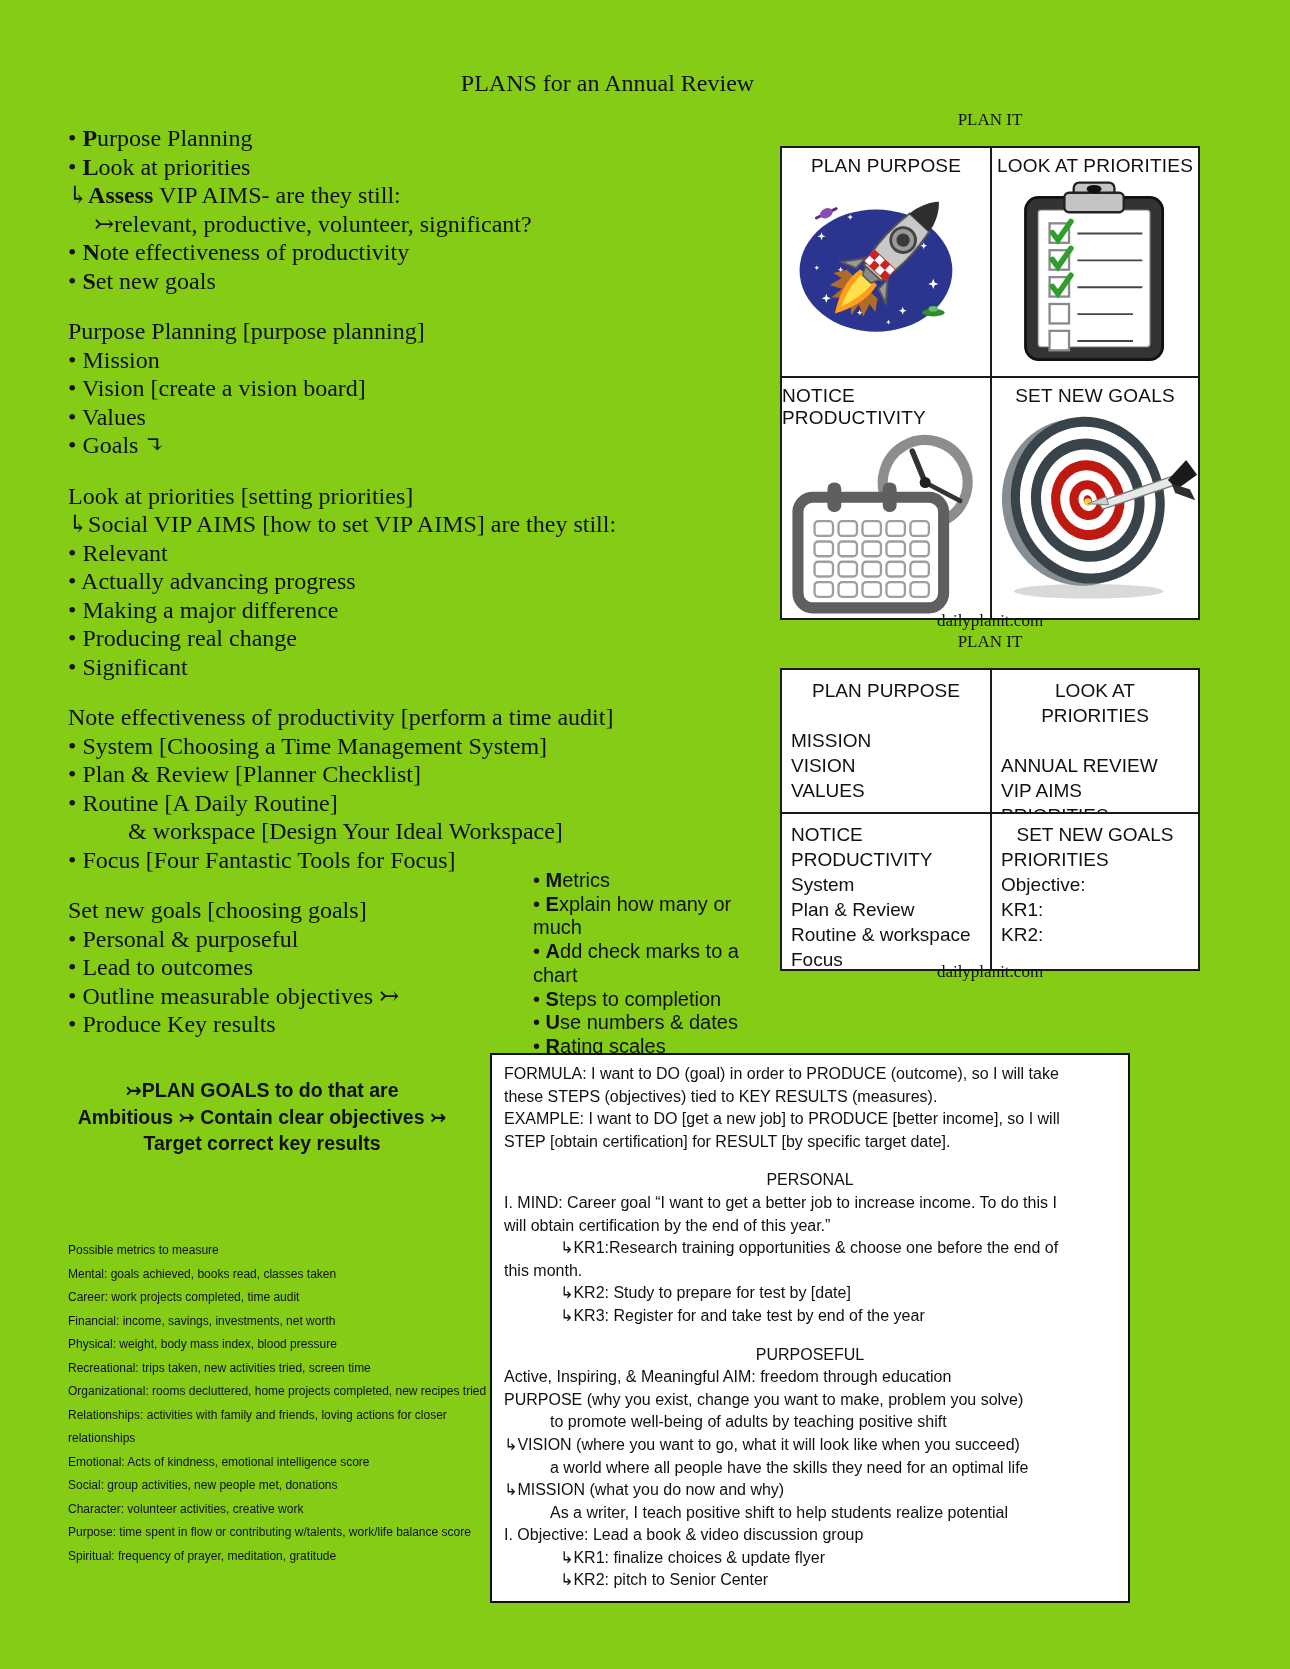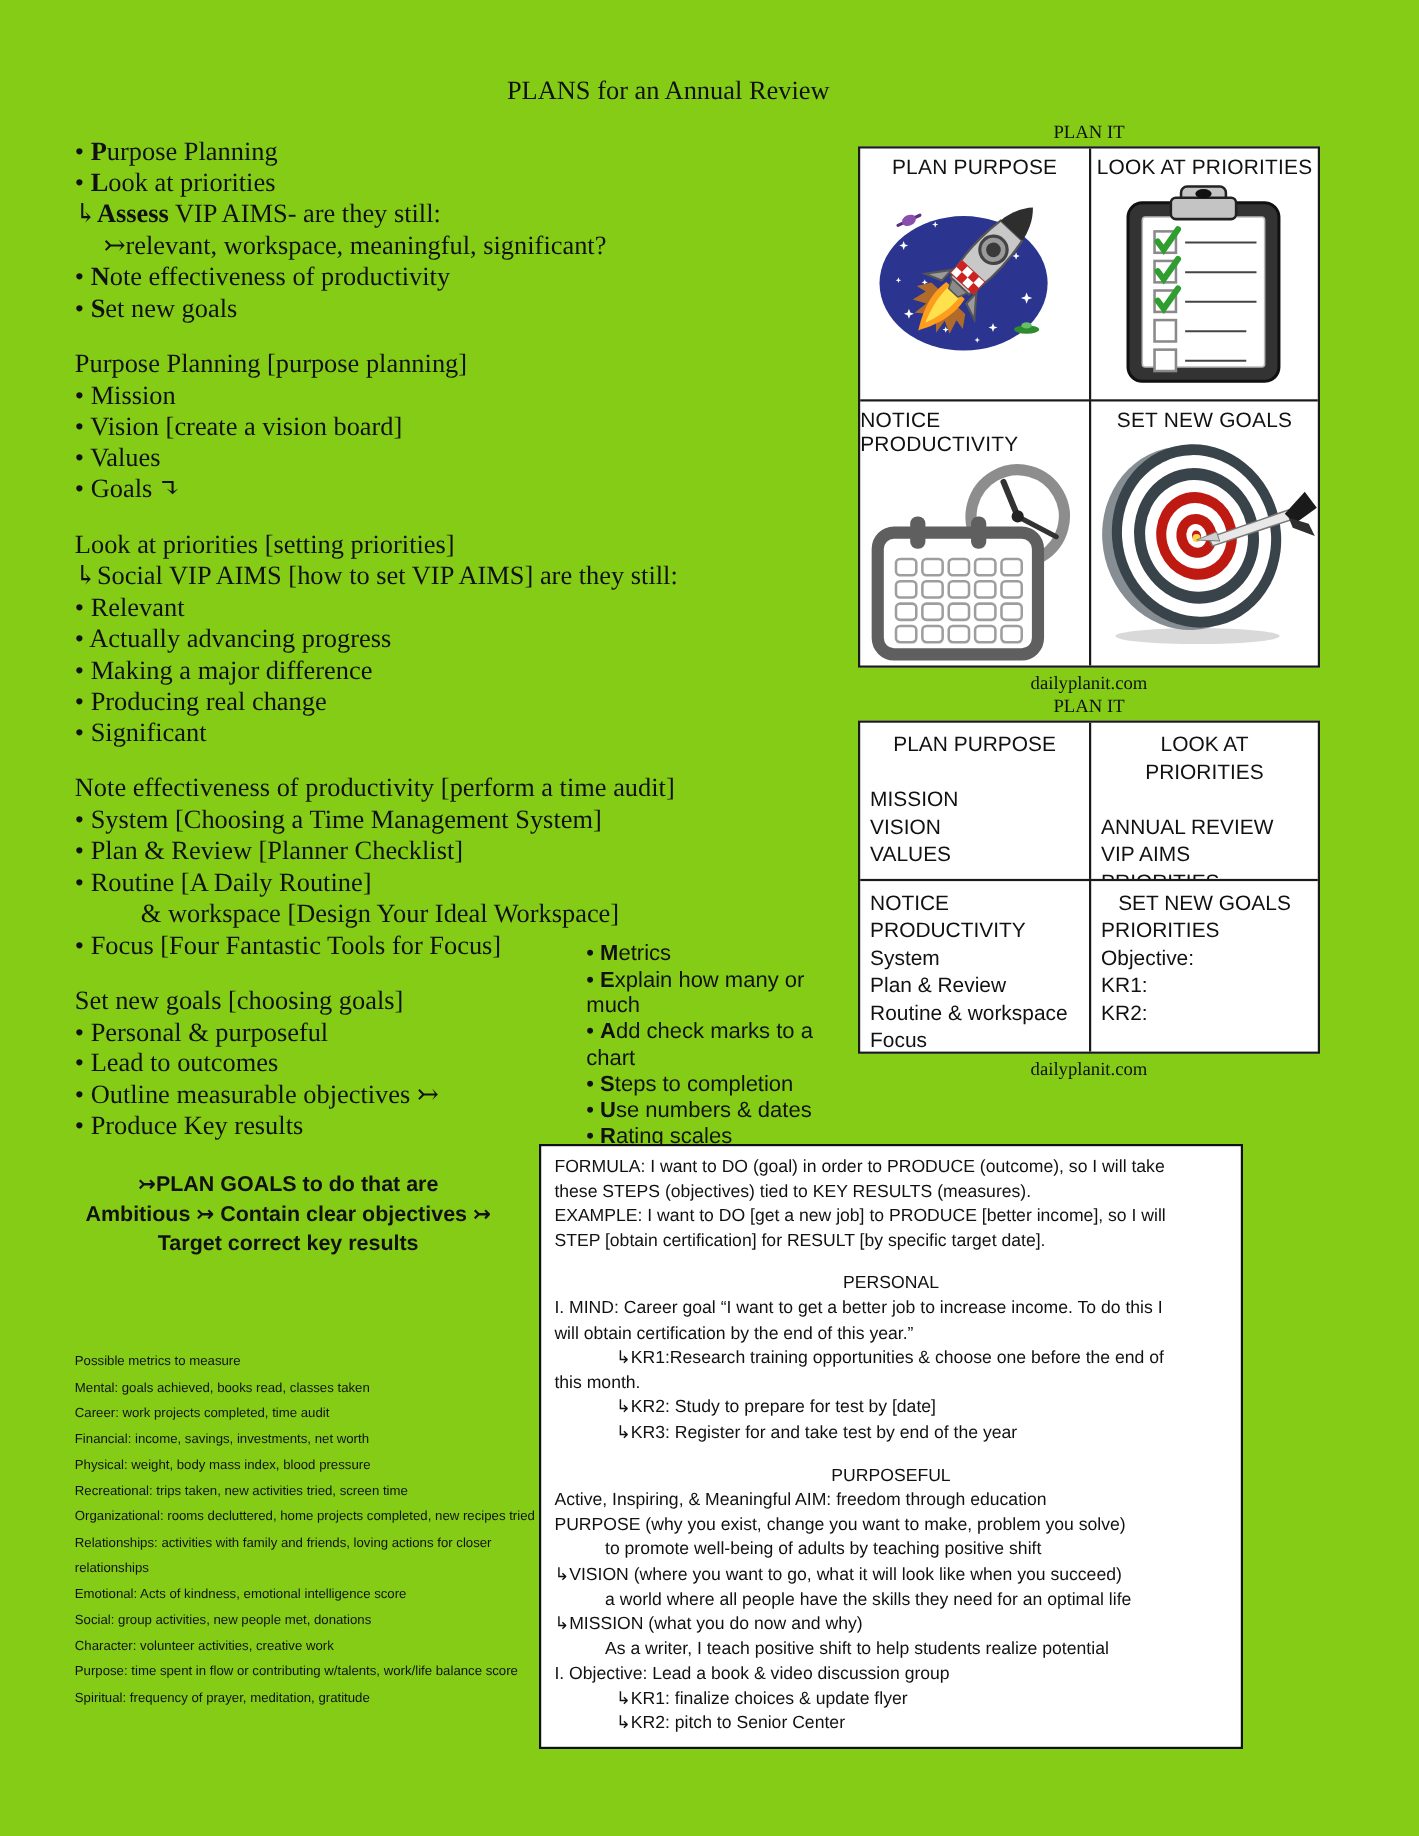--- a/index.html
+++ b/index.html
@@ -1,18 +1,18 @@
 <!DOCTYPE html>
 <html><head>
 <meta charset="utf-8">
 <style>
   html,body{margin:0;padding:0;background:#fff;}
   .page{position:relative;width:1290px;height:1669px;background:#84cc16;color:#111;overflow:hidden;}
   .serif{font-family:"Liberation Serif","DejaVu Serif",serif;}
-  .sans{font-family:"Liberation Sans","DejaVu Sans",sans-serif;}
+  .sans{font-family:"Liberation Sans","DejaVu Sans",sans-serif;margin-top:13px;}
   .title{position:absolute;top:70px;left:0;width:1215px;text-align:center;font-size:24px;font-family:"Liberation Serif","DejaVu Serif",serif;}
   .left-col{position:absolute;left:68px;top:124px;width:705px;font-size:24px;line-height:28.5px;font-family:"Liberation Serif","DejaVu Serif",serif;}
   .sec{margin-bottom:22px;}
   .b{font-weight:bold;}
   .it{}
   .ln{min-height:1em;}
   .i2{padding-left:26px;}
   .i4{padding-left:60px;}
   .plan-goals{position:absolute;left:60px;top:1064px;width:404px;text-align:center;font-size:19.5px;line-height:26.5px;font-weight:bold;}
   .measures{position:absolute;left:533px;top:856px;width:252px;font-size:20px;line-height:23.7px;}
@@ -44,21 +44,21 @@
 
 <div class="page">
 
   <div class="title">PLANS for an Annual Review</div>
 
   <div class="left-col">
     <div class="sec">
         <div class="ln"><span>• </span><span class="b">P</span><span>urpose Planning</span></div>
         <div class="ln"><span>• </span><span class="b">L</span><span>ook at priorities</span></div>
         <div class="ln"><span>↳</span><span class="b">Assess</span><span> VIP AIMS- are they still:</span></div>
-        <div class="ln i2"><span>↣relevant, workspace, meaningful, significant?</span></div>
+        <div class="ln i2"><span>↣relevant, productive, volunteer, significant?</span></div>
         <div class="ln"><span>• </span><span class="b">N</span><span>ote effectiveness of productivity</span></div>
         <div class="ln"><span>• </span><span class="b">S</span><span>et new goals</span></div>
       </div>
     <div class="sec">
         <div class="ln">Purpose Planning [purpose planning]</div>
         <div class="ln">• Mission</div>
         <div class="ln">• Vision [create a vision board]</div>
         <div class="ln">• Values</div>
         <div class="ln">• Goals ↴</div>
       </div>

